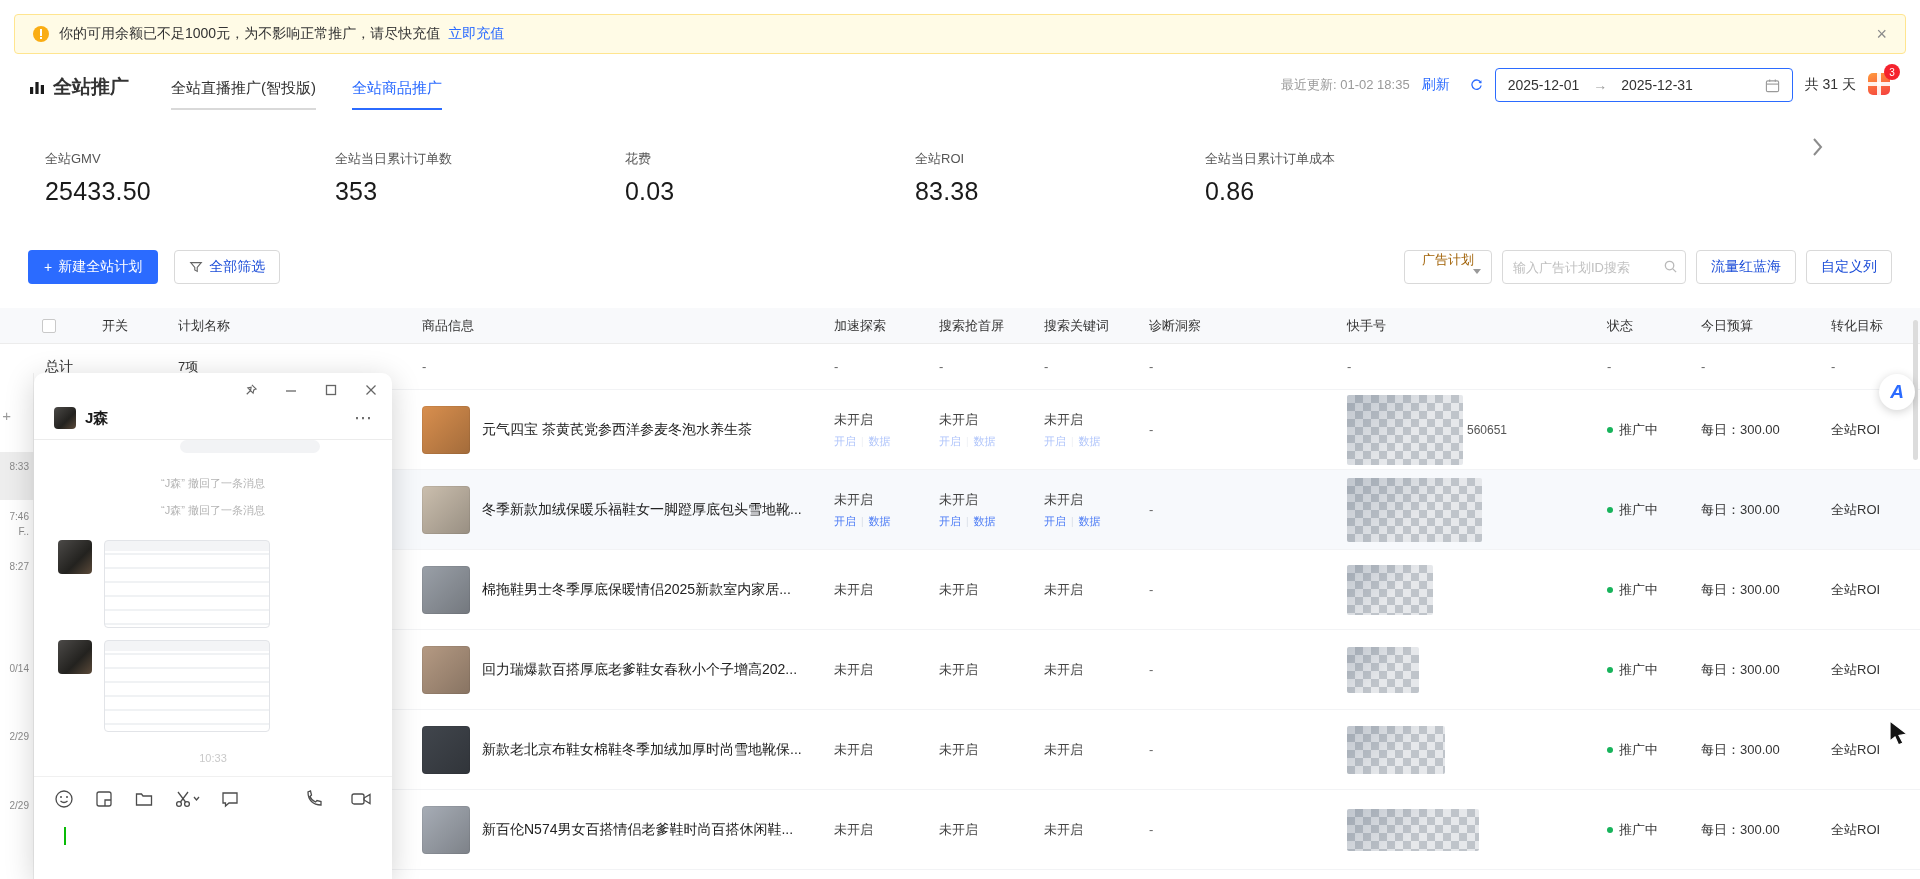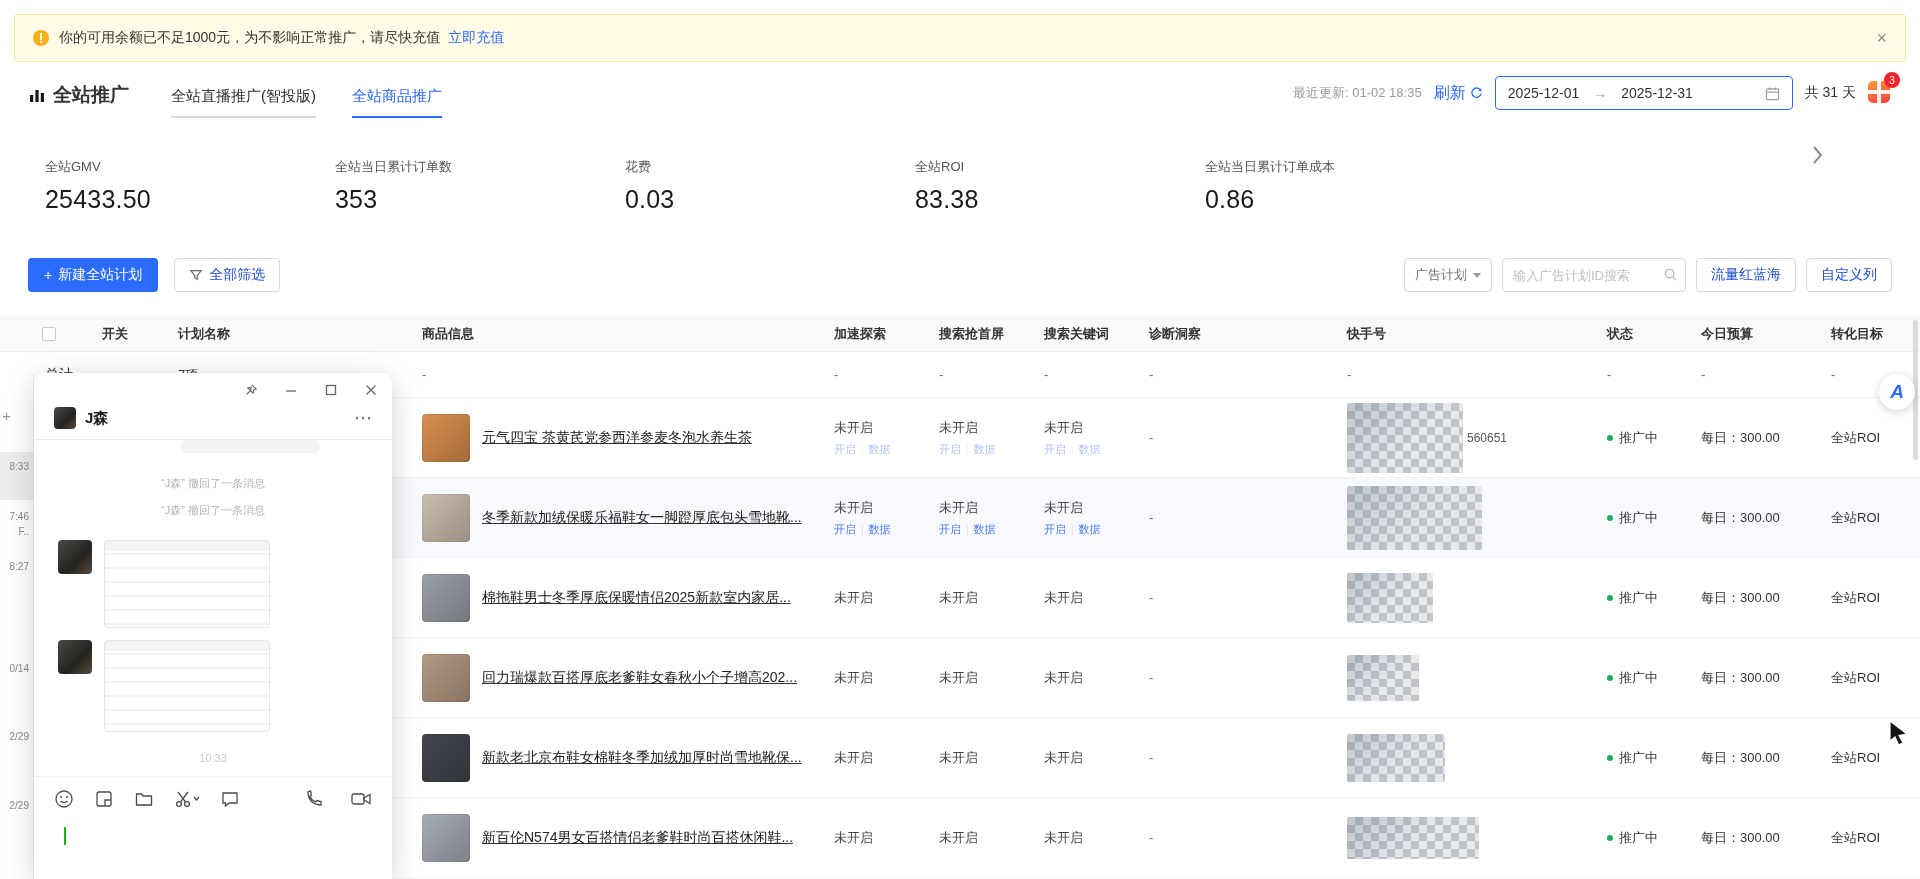--- a/index.html
+++ b/index.html
@@ -1,36 +1,36 @@
 <!DOCTYPE html>
 <html><head>
 <meta charset="utf-8">
 <style>
   * { box-sizing: border-box; margin: 0; padding: 0; }
   html,body { width:1920px; height:879px; overflow:hidden; background:#fff;
     font-family:"Liberation Sans","DejaVu Sans",sans-serif; color:#333; }
 
   
-  .banner { margin:14px 14px 0; height:48px; background:#fffbe6; border:1px solid #ffe58f;
+  .banner { margin:14px 14px 0; height:40px; background:#fffbe6; border:1px solid #ffe58f;
     border-radius:4px; display:flex; align-items:center; padding:0 18px; font-size:14px; }
   .warn-ic { width:16px; height:16px; border-radius:50%; background:#faad14; position:relative; margin-right:10px; flex:none; }
   .warn-ic::before { content:""; position:absolute; left:7px; top:3px; width:2px; height:7px; background:#fff; }
   .warn-ic::after  { content:""; position:absolute; left:7px; top:11px; width:2px; height:2px; background:#fff; }
   .banner a { color:#2b6bff; text-decoration:none; margin-left:8px; cursor:pointer; }
   .banner .close { margin-left:auto; color:#8c8c8c; font-size:18px; line-height:1; cursor:pointer; }
 
   
   .header { display:flex; align-items:flex-end; height:46px; padding:0 28px; margin-top:10px; }
   .app-title { display:flex; align-items:center; gap:7px; font-size:19px; font-weight:bold; padding-bottom:10px; }
   .tabs { display:flex; gap:36px; margin-left:42px; }
   .tab { font-size:15px; padding-bottom:10px; border-bottom:2px solid #d9d9d9; cursor:pointer; }
   .tab.active { color:#2b6bff; border-bottom-color:#2b6bff; font-weight:500; }
   .header-right { margin-left:auto; display:flex; align-items:center; gap:12px; padding-bottom:8px; }
   .updated { color:#999; font-size:13px; }
-  .refresh { color:#2b6bff; font-size:16px; display:flex; align-items:center; gap:4px; cursor:pointer;justify-content:center; }
+  .refresh { color:#2b6bff; font-size:14px; display:flex; align-items:center; gap:20px; cursor:pointer;justify-content:center; }
   .datebox { width:298px; height:34px; border:1px solid #2b6bff; border-radius:4px; display:flex;
     align-items:center; padding:0 12px; font-size:14px; gap:14px; cursor:pointer; }
   .datebox .arrow { color:#999; }
   .datebox .cal { margin-left:auto; }
   .days { font-size:14px; }
   .promo { position:relative; width:24px; height:24px; cursor:pointer; }
   .promo-box { width:22px; height:22px; border-radius:5px; background:linear-gradient(160deg,#ff9a3c,#f53f3f); position:relative; overflow:hidden; }
   .promo-box::before { content:""; position:absolute; left:0; right:0; top:9px; height:4px; background:rgba(255,255,255,.9); }
   .promo-box::after  { content:""; position:absolute; top:0; bottom:0; left:9px; width:4px; background:rgba(255,255,255,.9); }
   .badge { position:absolute; top:-9px; right:-8px; min-width:16px; height:16px; border-radius:8px;
@@ -46,46 +46,46 @@
   
   .toolbar { display:flex; align-items:center; margin:44px 28px 0; }
   .btn-primary { height:34px; background:#2b6bff; color:#fff; border:none; border-radius:4px;
     font-size:14px; padding:0 16px; display:flex; align-items:center; gap:6px; cursor:pointer;
     font-family:inherit; }
   .btn-plain { height:34px; background:#fff; border:1px solid #d9d9d9; border-radius:4px; color:#1d4ed8;
     font-size:14px; padding:0 14px; display:flex; align-items:center; gap:6px; cursor:pointer; font-family:inherit; }
   .tb-left { display:flex; gap:16px; }
   .tb-right { margin-left:auto; display:flex; gap:10px; align-items:center; }
   .select { width:88px; height:34px; border:1px solid #d9d9d9; border-radius:4px; display:flex;
-    align-items:center; padding:0 10px; font-size:13px; color:#737373; cursor:pointer; }
+    align-items:center; padding:0 10px; font-size:13px; color:#a16207; cursor:pointer;flex-direction:column; }
   .caret { margin-left:auto; width:0; height:0; border-left:4px solid transparent; border-right:4px solid transparent; border-top:5px solid #999; }
   .search { position:relative; }
   .search input { width:184px; height:34px; border:1px solid #d9d9d9; border-radius:4px; padding:0 30px 0 10px;
     font-size:13px; color:#333; outline:none; font-family:inherit; }
   .search input::placeholder { color:#c0c0c0; }
   .search svg { position:absolute; right:8px; top:9px; }
 
   
   .table { margin-top:24px; }
   .thead, .trow { display:grid; grid-template-columns:50px 80px 250px 430px 105px 105px 105px 198px 260px 88px 130px 1fr;
     align-items:center; padding-left:24px; }
   .thead { height:36px; background:#f8f9fb; border-bottom:1px solid #ececec; }
-  .thead .cell { font-size:13px; color:#333; font-weight:700; }
+  .thead .cell { font-size:13px; color:#333; font-weight:400; }
   .cell { font-size:13px; color:#333; min-width:0; }
   .c1 { display:flex; justify-content:center; }
   .c2 { padding-left:28px; } .c3 { padding-left:24px; }
   .c4 { padding-left:18px; }
   .c11, .c12 { padding-left:6px; }
   .cb { width:14px; height:14px; border:1px solid #c9c9c9; border-radius:2px; background:#fff; display:inline-block; cursor:pointer; }
   .trow { border-bottom:1px solid #f2f3f5; height:80px; }
   .trow.total { height:46px; }
   .trow.shaded { background:#f7f9fc; }
   .total-label { grid-column:1 / 3; padding-left:21px; font-size:14px; font-weight:500; }
   .dash { color:#666; }
-  .prodcell { display:flex; align-items:center; gap:12px;text-decoration:underline; }
+  .prodcell { display:flex; align-items:center; gap:12px; }
   .prod-thumb { width:48px; height:48px; border-radius:4px; flex:none;
     background:linear-gradient(135deg,#d0d0d0,#a9a9a9); box-shadow:inset 0 0 0 1px rgba(0,0,0,.06); }
   .prod-title { font-size:14px; color:#222; white-space:nowrap; overflow:hidden; text-overflow:ellipsis; max-width:330px; cursor:pointer; }
   .off-text { color:#444; }
   .sublinks { margin-top:5px; font-size:11px; display:flex; align-items:center; gap:5px; }
   .sublinks .lnk { color:#4a7af5; cursor:pointer; }
   .sublinks .sep { color:#d9dee8; font-size:10px; }
   .sublinks.faded { opacity:.45; }
   .mosaic { border-radius:2px;
     background:

